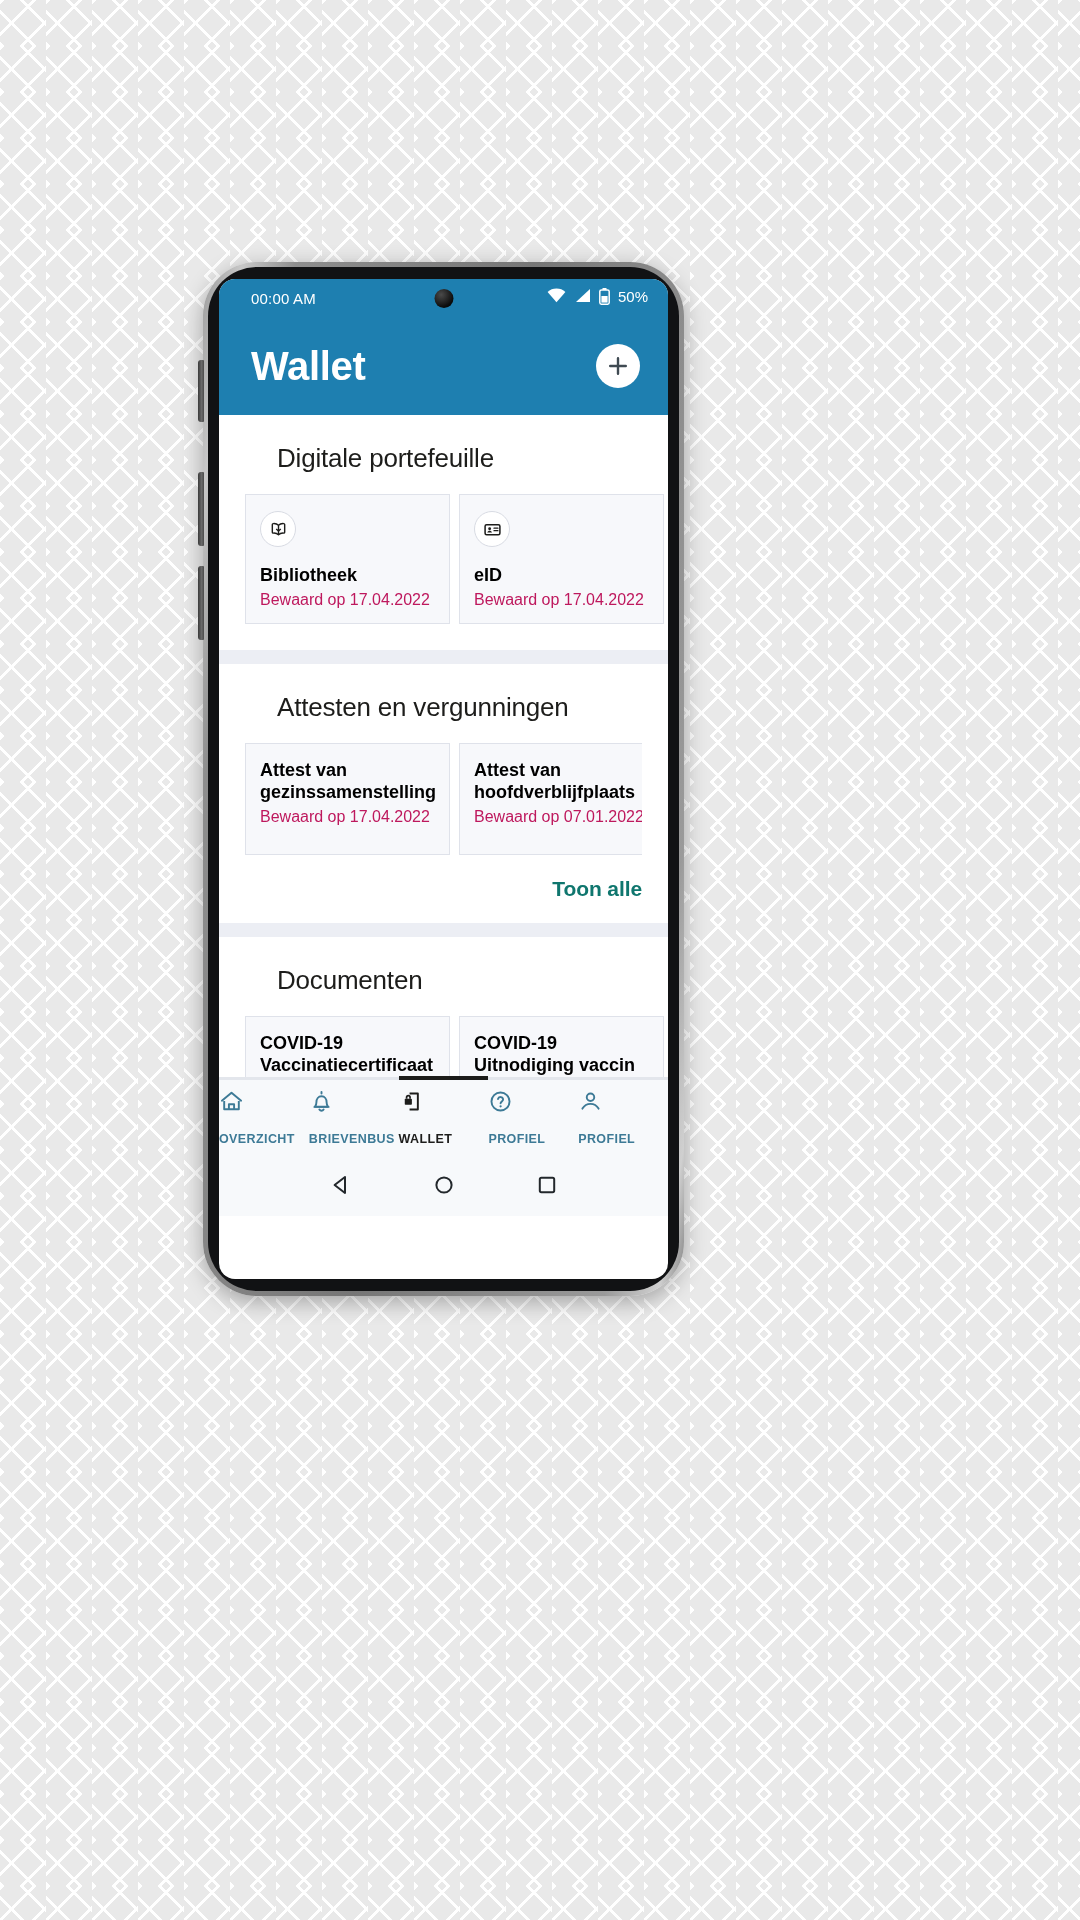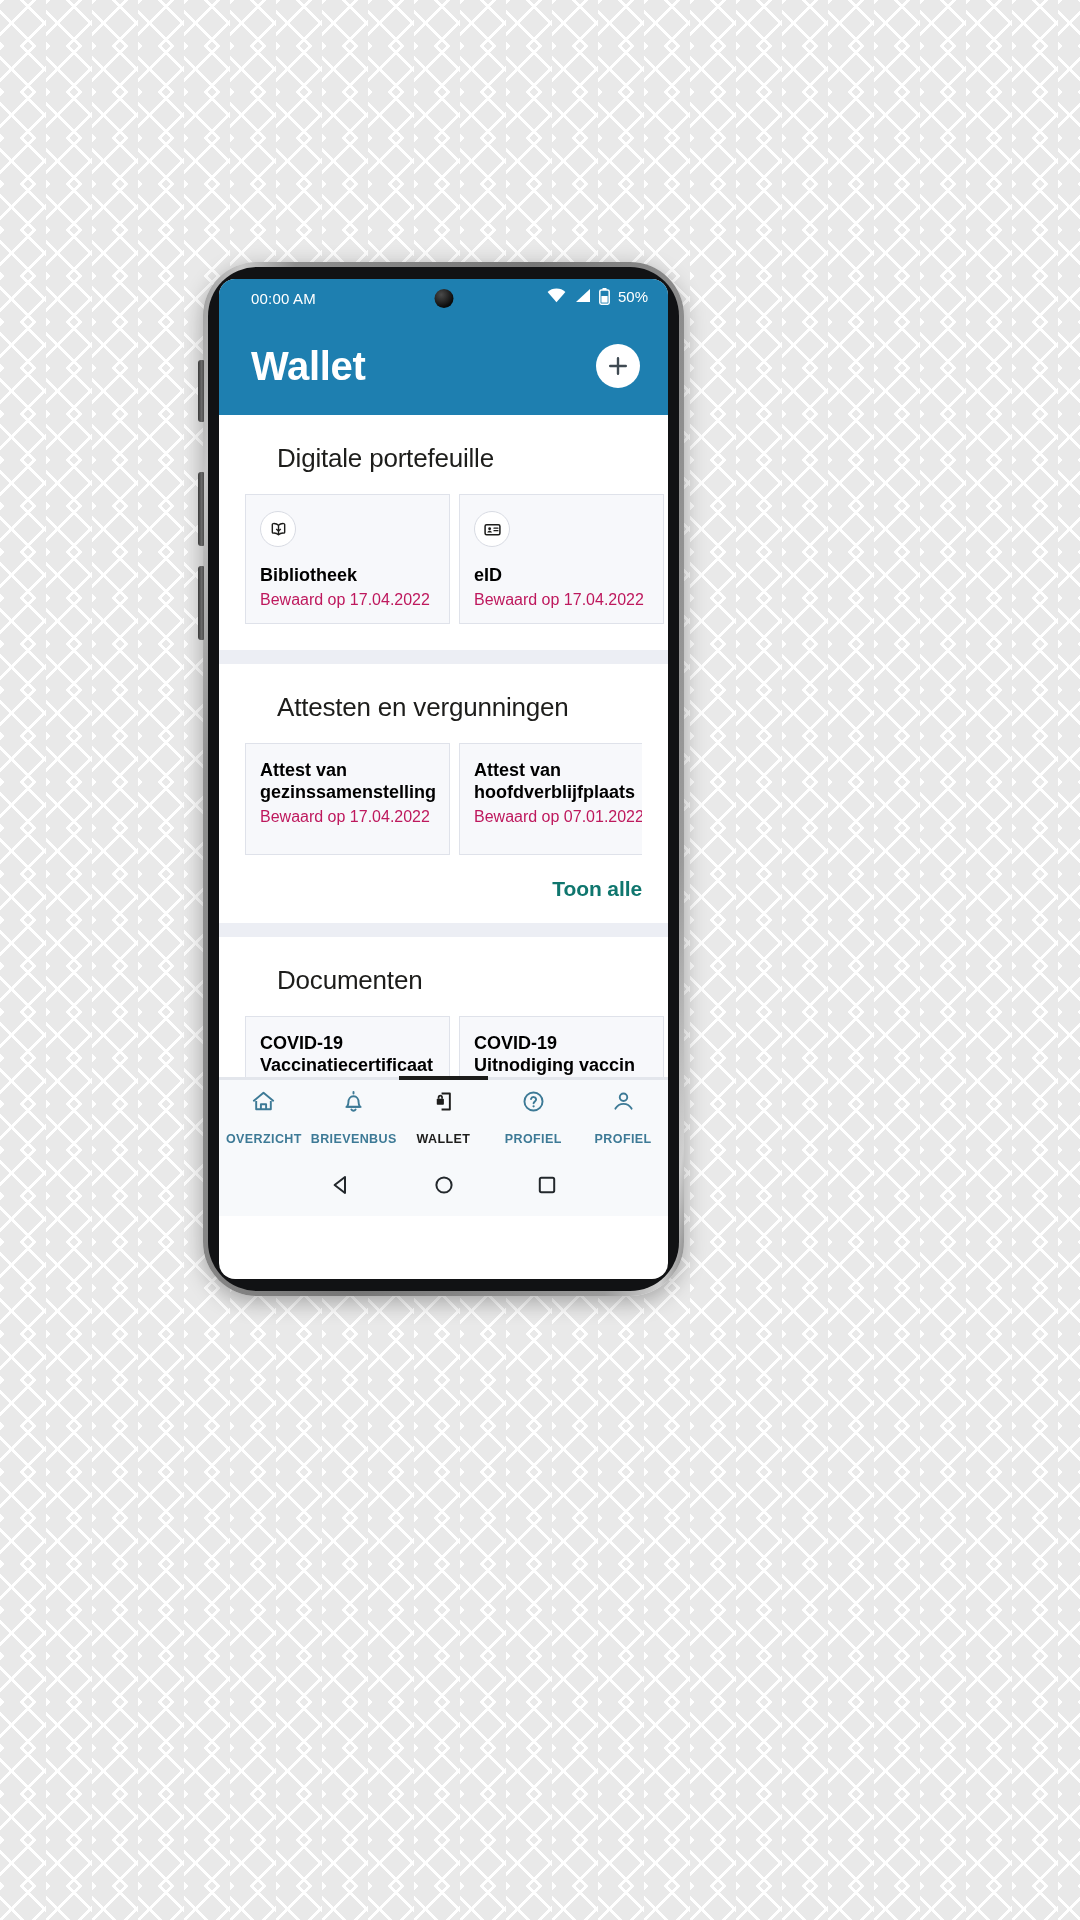--- a/index.html
+++ b/index.html
@@ -215,21 +215,21 @@
   .tabbar {
     display: flex;
     background: #f7f9fb;
     height: 74px;
     align-items: center;
   }
   .tab {
     flex: 1;
     display: flex;
     flex-direction: column;
-    align-items: center;
+    align-items: flex-start;
     gap: 14px;
     cursor: pointer;
     color: #3d7a96;
   }
   .tab.active { color: #1d1d1b; }
   .tab-label {
     font-size: 12.5px;
     font-weight: 700;
     letter-spacing: 0.4px;
   }

